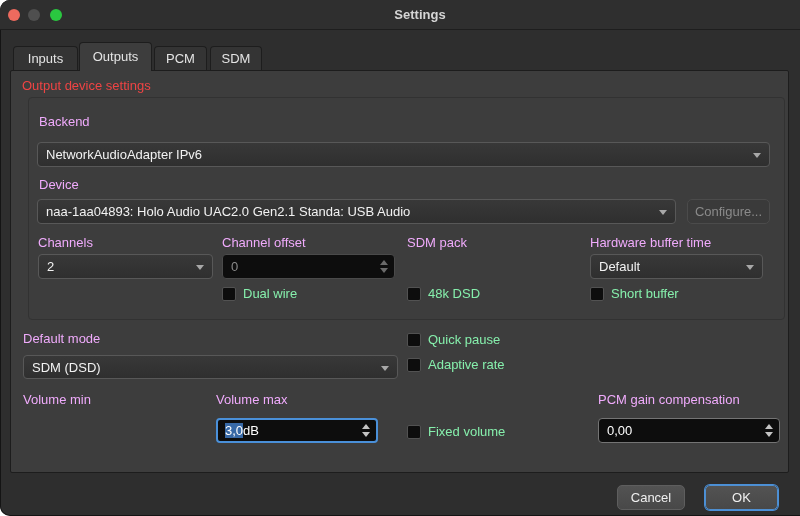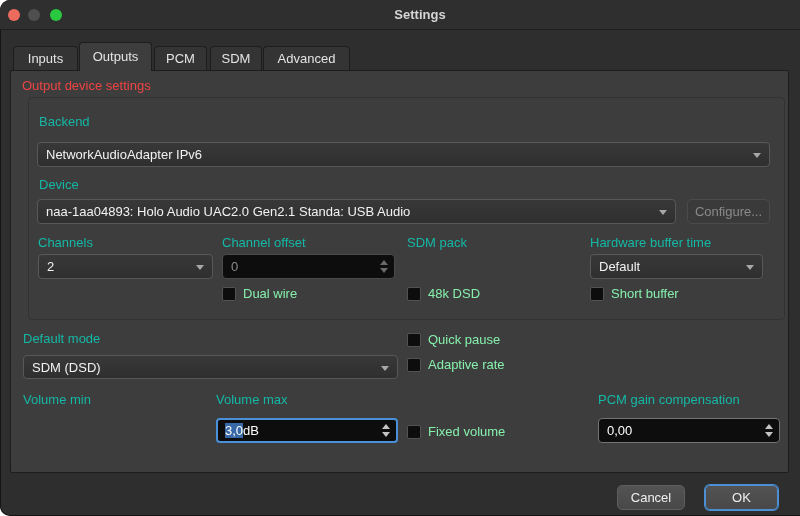--- a/index.html
+++ b/index.html
@@ -18,21 +18,21 @@
   
   .tab { position:absolute; top:46px; height:24px; box-sizing:border-box;
          background:#343434; border:1px solid #1d1d1d; border-bottom:none;
          border-radius:4px 4px 0 0; text-align:center; line-height:23px;
          color:#e4e4e4; z-index:2; }
   .tab.selected { top:42px; height:29px; background:#3d3d3d; line-height:27px; z-index:4; }
   
   .panel { position:absolute; left:10px; top:70px; width:779px; height:403px;
            box-sizing:border-box; background:#3d3d3d; border:1px solid #1d1d1d;
            border-radius:2px; z-index:1; }
-  .lbl { position:absolute; z-index:3; color:#14b8a6; white-space:nowrap; height:15px; line-height:15px; }
+  .lbl { position:absolute; z-index:3; color:#f0abfc; white-space:nowrap; height:15px; line-height:15px; }
   .group-title { color:#ef4444; }
   .group-frame { position:absolute; z-index:2; border:1px solid #323232; border-radius:4px; }
   
   .combo { position:absolute; z-index:3; height:25px; box-sizing:border-box;
            background:linear-gradient(#383838,#2f2f2f); border:1px solid #585858;
            border-radius:4px; color:#f2f2f2; line-height:23px;
            padding:0 22px 0 8px; overflow:hidden; white-space:nowrap; }
   .chevron { position:absolute; right:8px; top:10px; width:0; height:0;
              border-left:4px solid transparent; border-right:4px solid transparent;
              border-top:5px solid #a8a8a8; }
@@ -74,21 +74,20 @@
     <span class="light red"></span>
     <span class="light gray"></span>
     <span class="light green"></span>
     <div class="title">Settings</div>
   </div>
 
   <div class="tab" style="left:13px;width:65px;">Inputs</div>
   <div class="tab selected" style="left:79px;width:73px;">Outputs</div>
   <div class="tab" style="left:154px;width:53px;">PCM</div>
   <div class="tab" style="left:210px;width:52px;">SDM</div>
-  <div class="tab" style="left:263px;width:87px;">Advanced</div>
 
   <div class="panel"></div>
 
   <div class="lbl group-title" style="left:22px;top:78px;">Output device settings</div>
   <div class="group-frame" style="left:28px;top:97px;width:755px;height:221px;"></div>
 
   <div class="lbl" style="left:39px;top:114px;">Backend</div>
   <div class="combo" style="left:37px;top:142px;width:733px;">
     <span>NetworkAudioAdapter IPv6</span>
     <span class="chevron"></span>
@@ -146,21 +145,21 @@
   </div>
   <div class="checkrow" style="left:407px;top:357px;">
     <span class="cbox"></span><span>Adaptive rate</span>
   </div>
 
   <div class="lbl" style="left:23px;top:392px;">Volume min</div>
   <div class="lbl" style="left:216px;top:392px;">Volume max</div>
   <div class="lbl" style="left:598px;top:392px;">PCM gain compensation</div>
 
 
-  <div class="spin focused" style="left:216px;top:418px;width:182px;">
+  <div class="spin focused" style="left:216px;top:418px;width:162px;">
     <span class="sel">3,0</span><span>dB</span>
     <span class="spinner">
       <span class="spn-up"></span>
       <span class="spn-dn"></span>
     </span>
   </div>
 
   <div class="checkrow" style="left:407px;top:424px;">
     <span class="cbox"></span><span>Fixed volume</span>
   </div>

